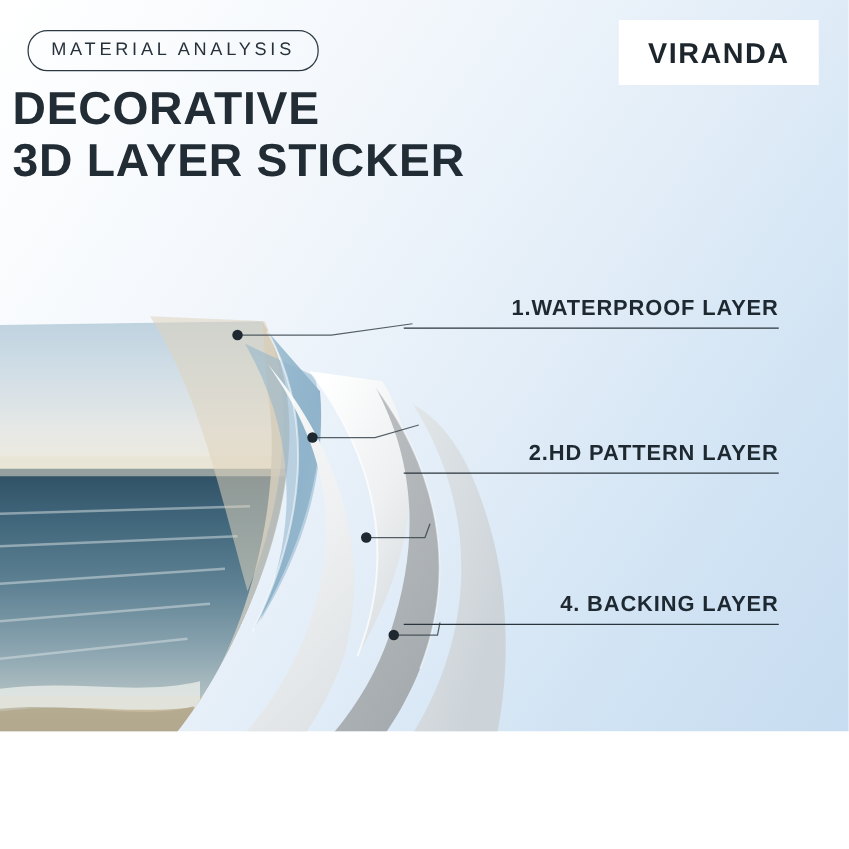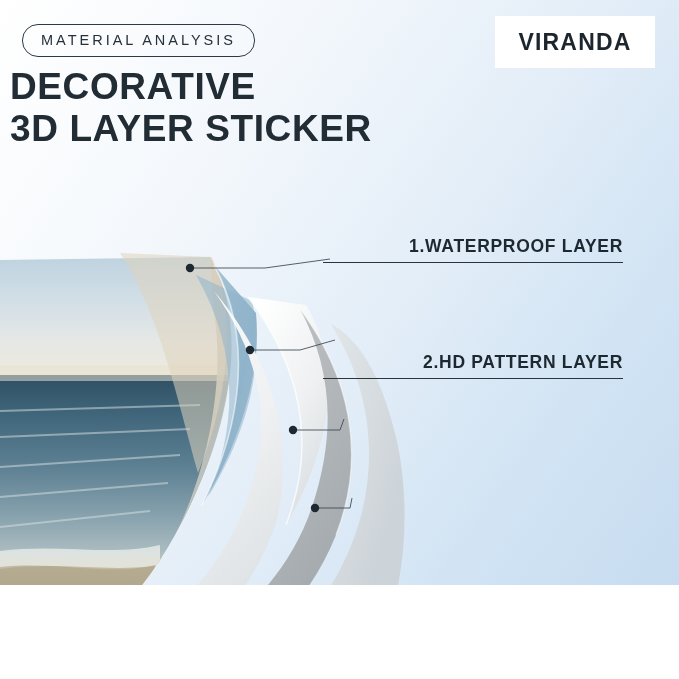--- a/index.html
+++ b/index.html
@@ -252,14 +252,18 @@
   </svg>
 
   <div class="callout" id="callout-0">
     <span class="callout-label">1.WATERPROOF LAYER</span>
     <div class="callout-rule"></div>
   </div>
   <div class="callout" id="callout-1">
     <span class="callout-label">2.HD PATTERN LAYER</span>
     <div class="callout-rule"></div>
   </div>
+  <div class="callout" id="callout-3">
+    <span class="callout-label">4. BACKING LAYER</span>
+    <div class="callout-rule"></div>
+  </div>
 
 </div>
 
 </body></html>

